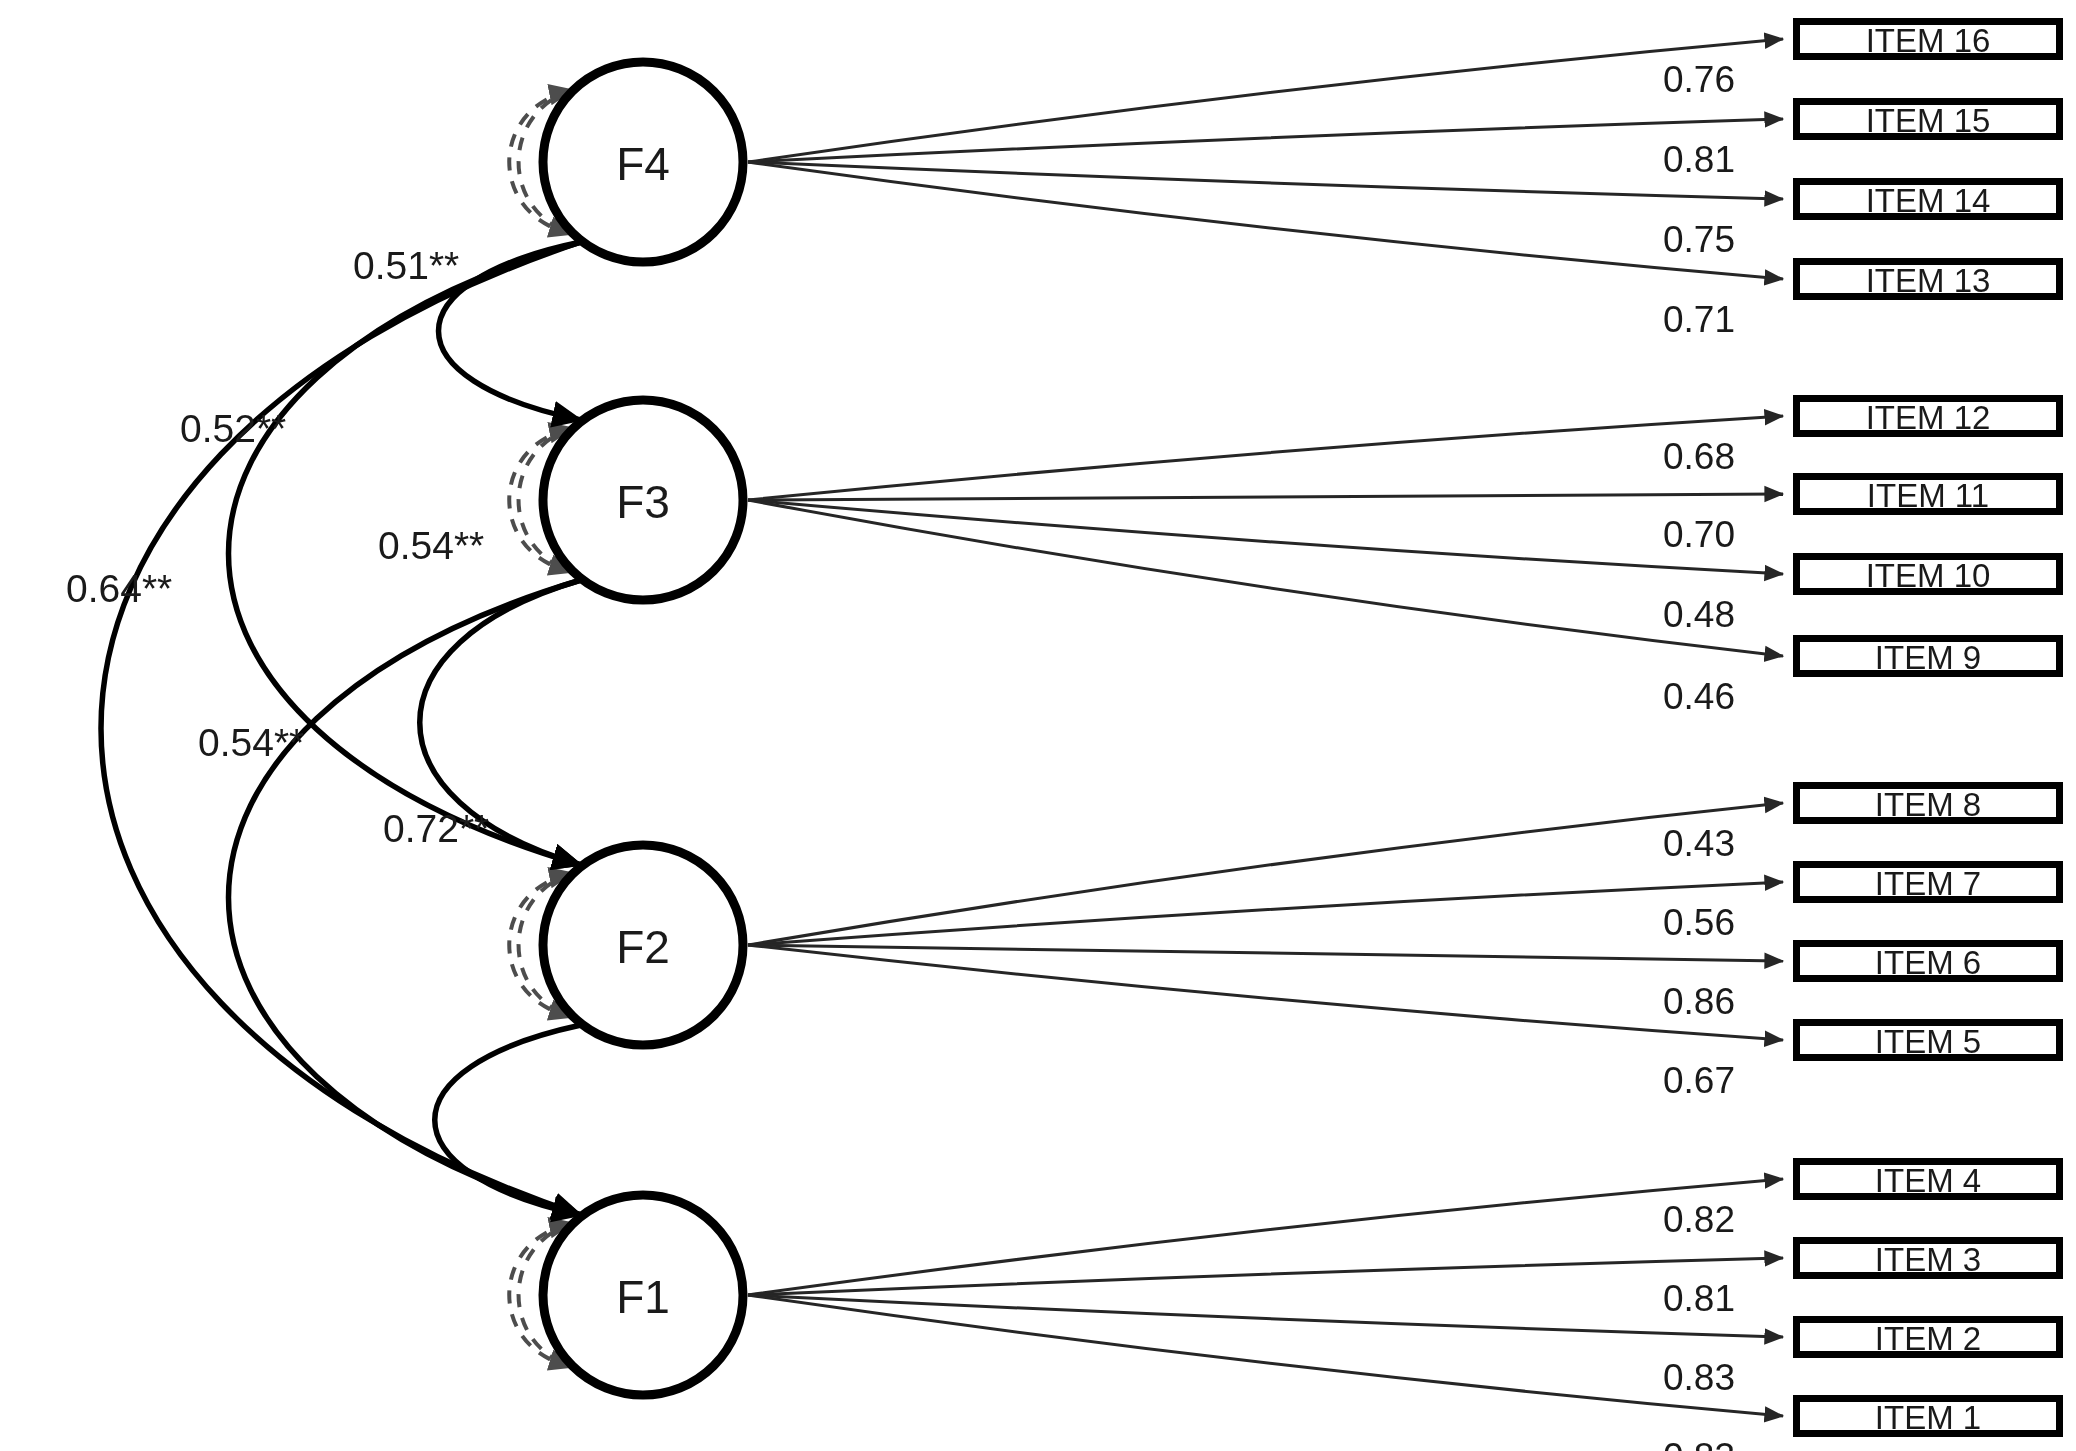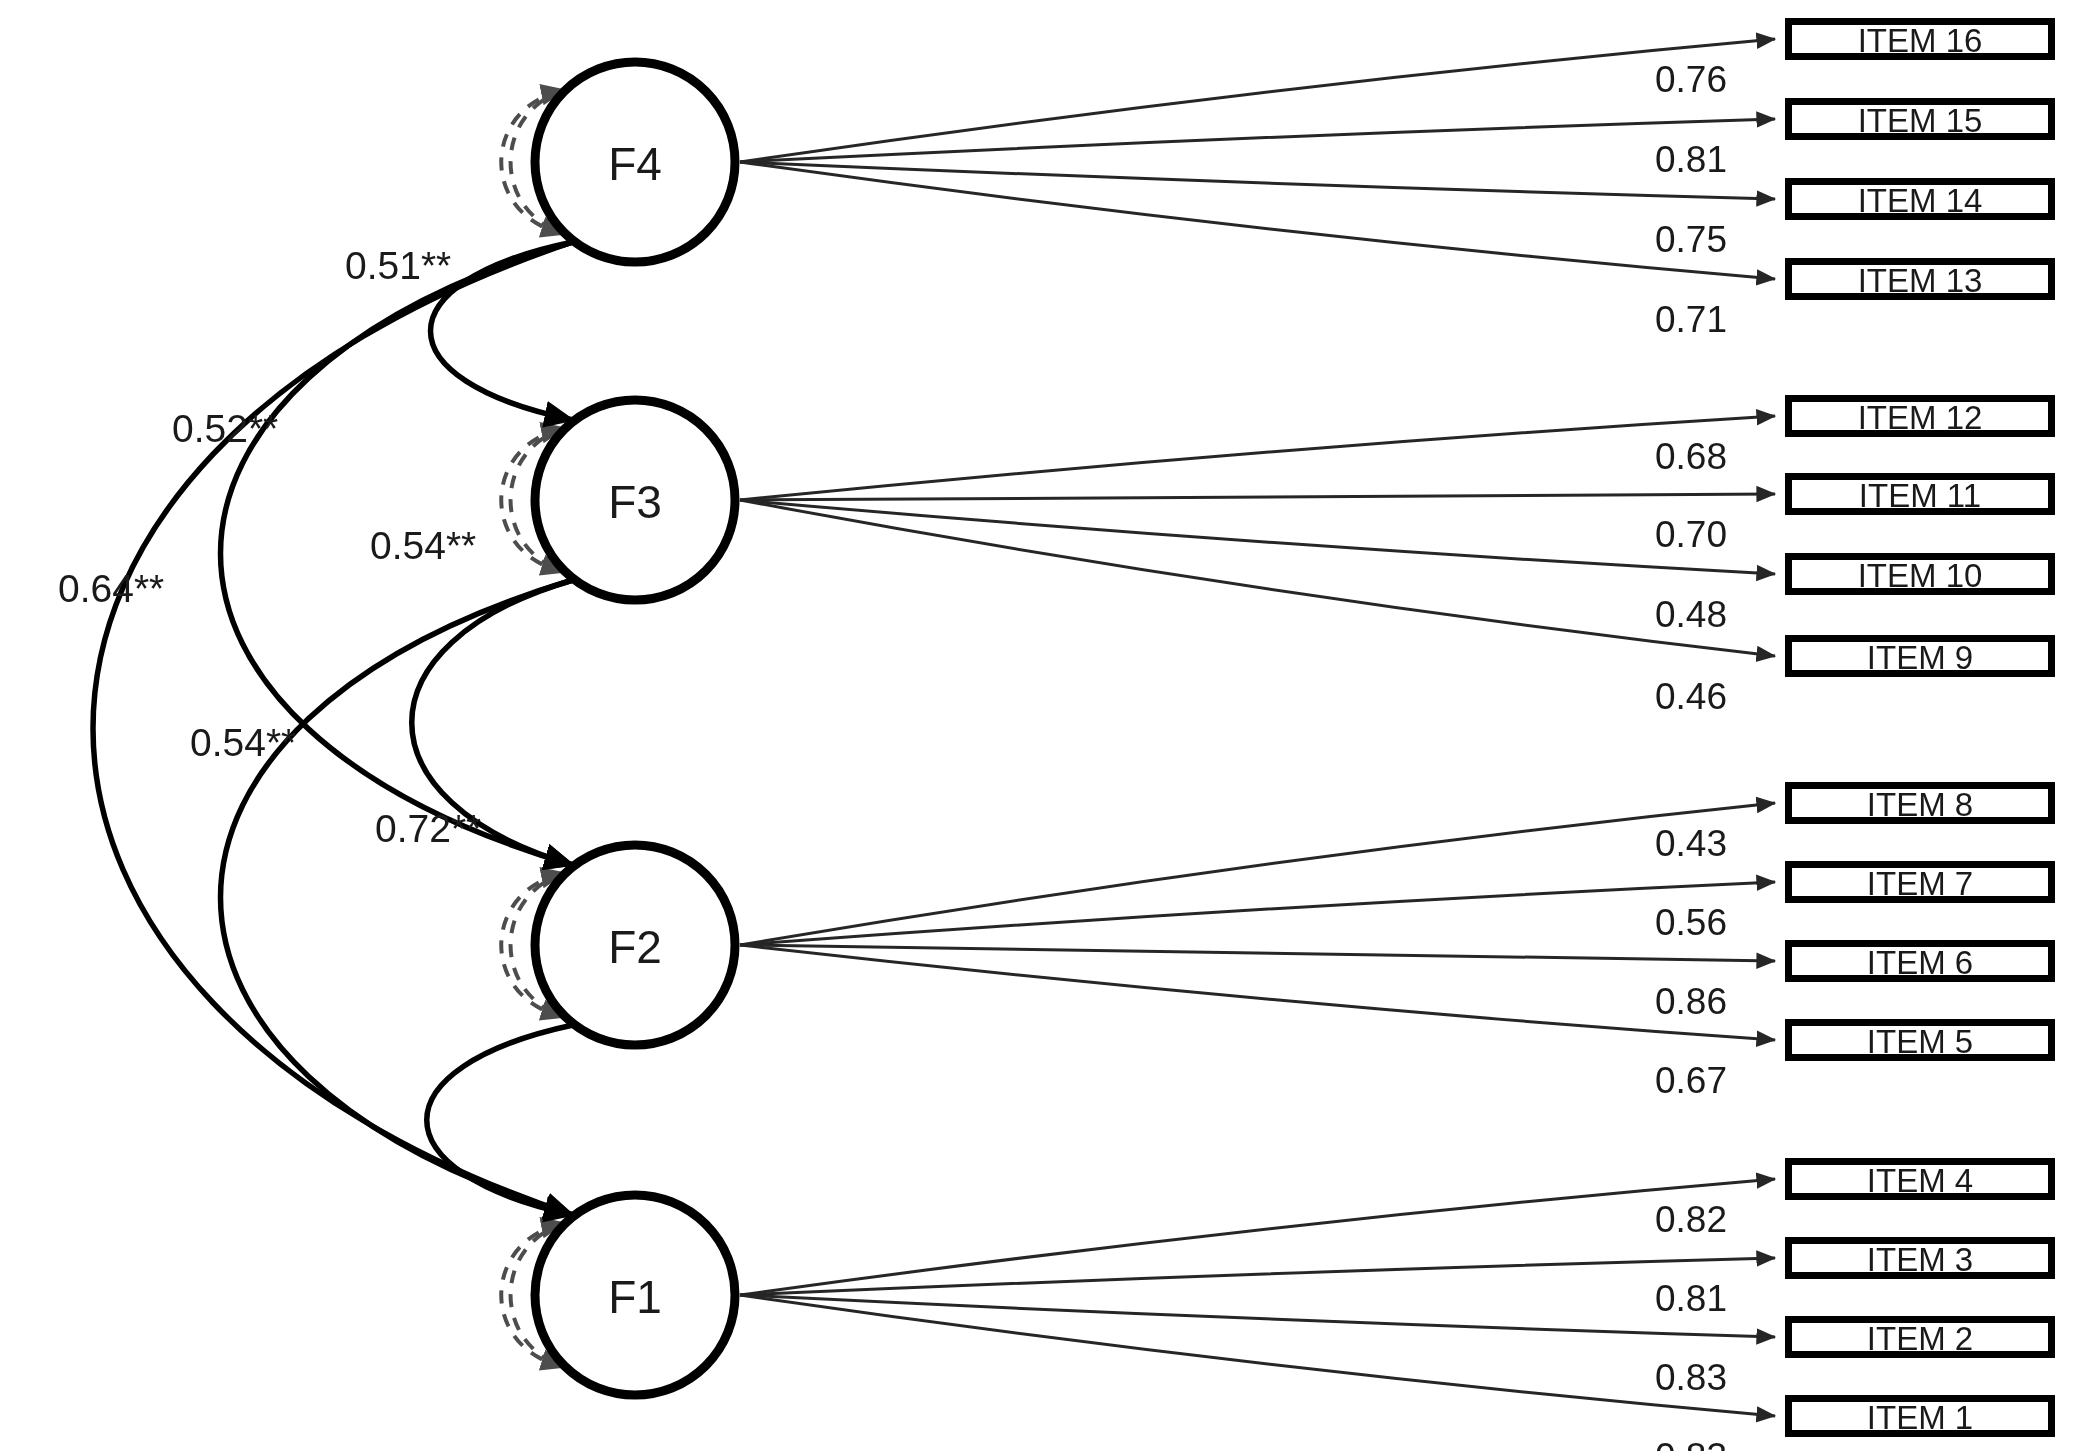--- a/index.html
+++ b/index.html
@@ -1,18 +1,18 @@
 <!DOCTYPE html>
 <html><head>
 <meta charset="utf-8">
 <style>
   html, body { margin:0; padding:0; background:#ffffff; }
   body { width:2076px; height:1451px; position:relative; overflow:hidden;
          font-family:"Liberation Sans", sans-serif; color:#1a1a1a; }
-  #stage { position:absolute; left:0; top:0; width:1980px; height:1451px; background:#fff; }
+  #stage { position:absolute; left:8px; top:0; width:1980px; height:1451px; background:#fff; }
   svg.layer { position:absolute; left:0; top:0; width:2076px; height:1451px; }
 
   .factor-circle { fill:#ffffff; stroke:#000000; stroke-width:9; }
   .factor-label { font-family:"Liberation Sans", sans-serif; font-size:46px; fill:#1a1a1a;
                   text-anchor:middle; dominant-baseline:central; }
 
   .item-rect-outer { fill:#000000; }
   .item-rect-inner { fill:#ffffff; }
   .item-label { font-family:"Liberation Sans", sans-serif; font-size:33px; fill:#1a1a1a;
                 text-anchor:middle; dominant-baseline:central; }

